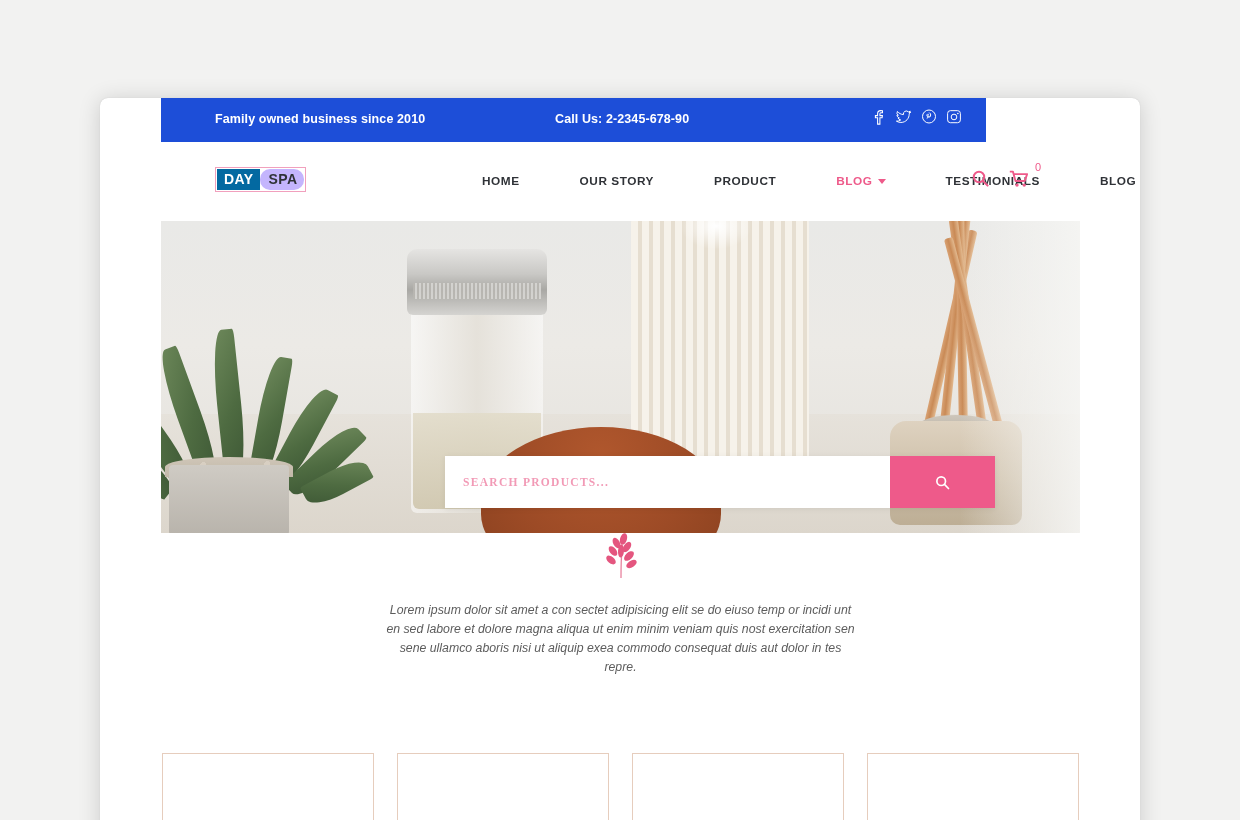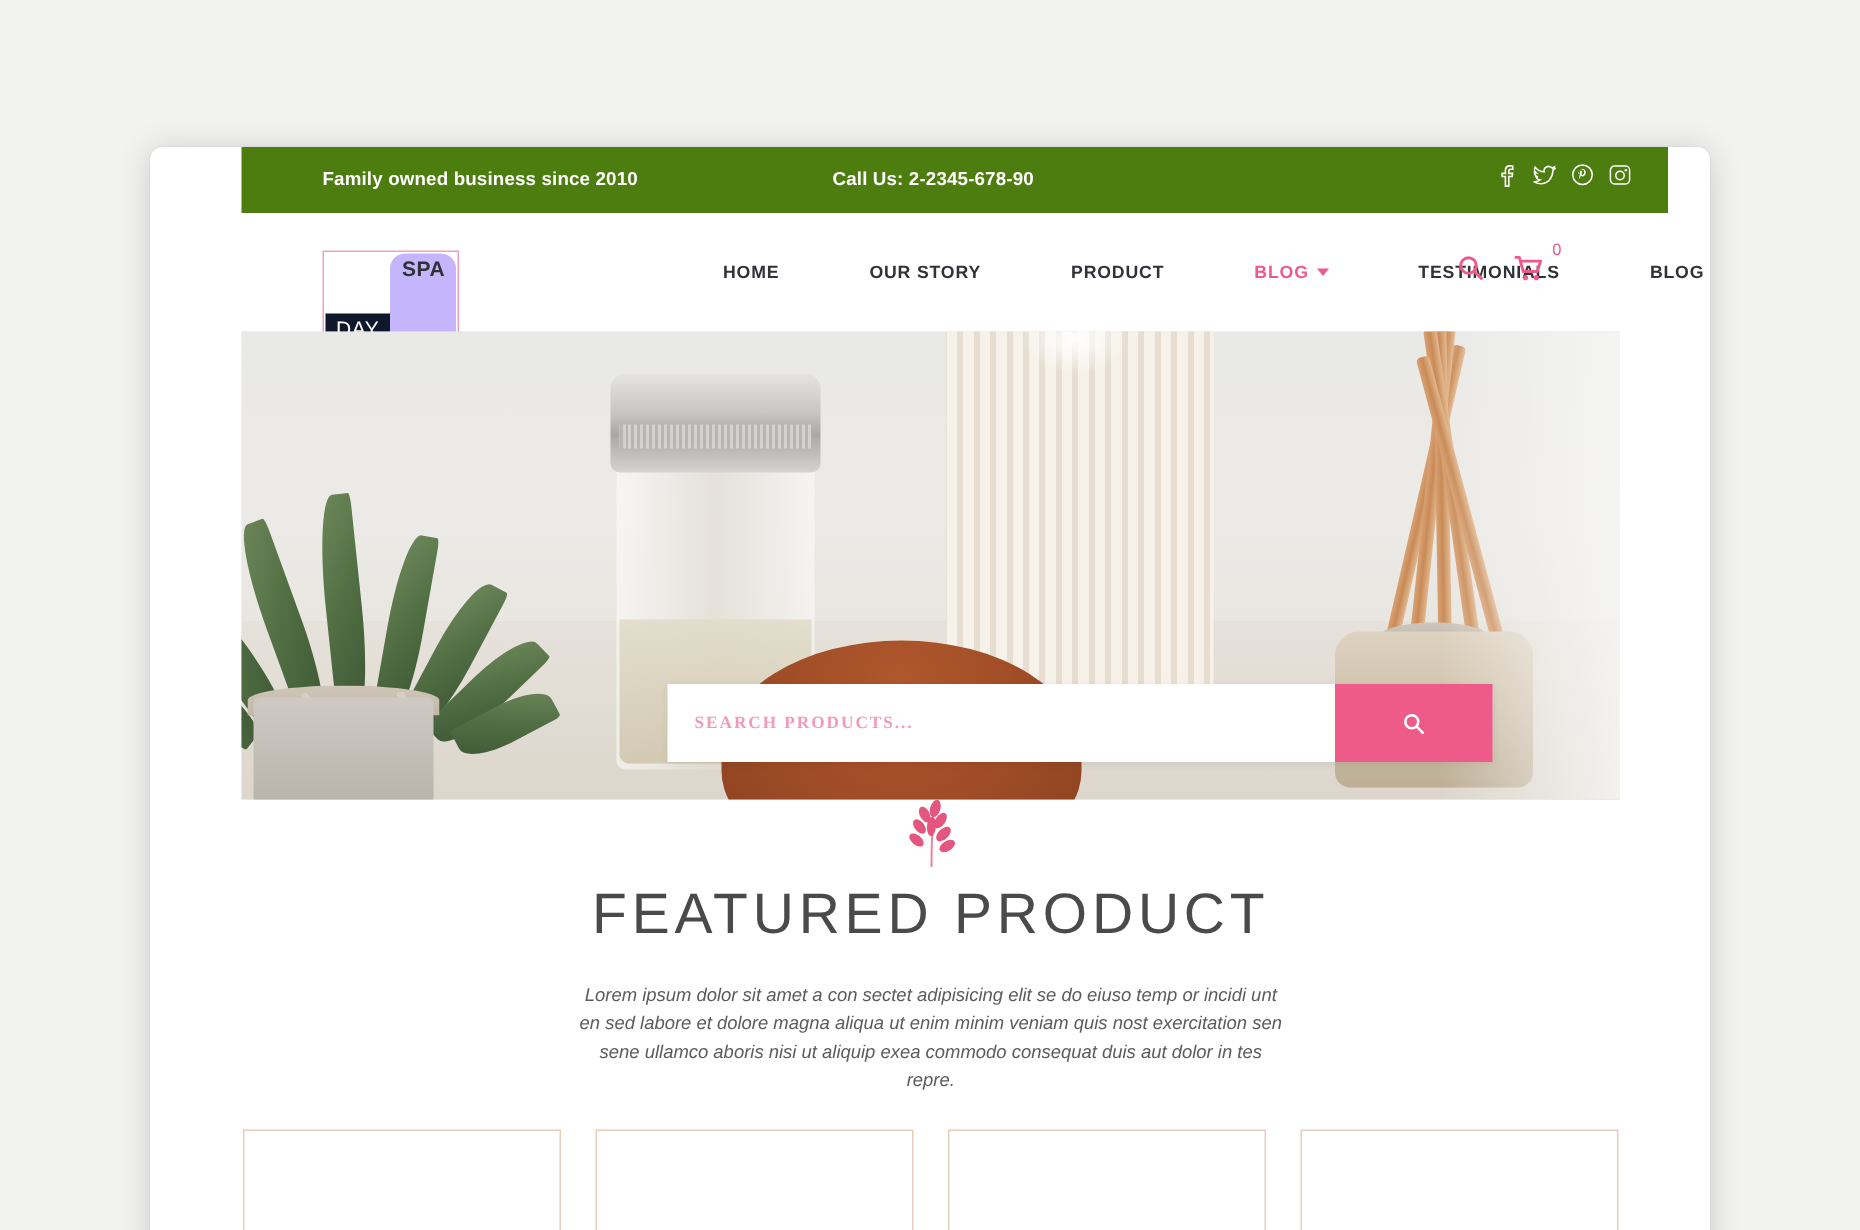--- a/index.html
+++ b/index.html
@@ -27,23 +27,23 @@
     border-radius: 8px 8px 0 0;
     box-shadow: 0 2px 22px rgba(0,0,0,0.16), 0 0 1px rgba(0,0,0,0.18);
     overflow: hidden;
   }
 
   
   .topbar {
     position: absolute;
     left: 61px;
     top: 0;
-    width: 951px;
+    width: 825px;
     height: 44px;
-    background: #4d7c0f;
+    background: #1d4ed8;
     color: #ffffff;
     text-align: center;
   }
   .topbar-tagline {
     position: absolute;
     left: 54px;
     top: 14px;
     font-size: 12.5px;
     font-weight: bold;
     letter-spacing: 0.1px;
@@ -80,28 +80,27 @@
   .logo {
     position: absolute;
     left: 54px;
     top: 25px;
     display: flex;
     border: 1px solid #f1a0bd;
     background: #ffffff;
     padding: 1px;
   }
   .logo-day {
-    background: #0f172a;
+    background: #0369a1;
     color: #ffffff;
     font-size: 14px;
-    font-weight: normal;
+    font-weight: bold;
     letter-spacing: 0.4px;
     padding: 3px 7px 4px 7px;
     line-height: 1;
-    margin-top: 40px;
   }
   .logo-spa {
     background: #c4b5fd;
     color: #2f3237;
     font-size: 14px;
     font-weight: bold;
     letter-spacing: 0.4px;
     padding: 3px 7px 4px 8px;
     line-height: 1;
     border-radius: 10px;
@@ -472,21 +471,20 @@
         <ellipse cx="24.5" cy="6" rx="3.4" ry="6" transform="rotate(16 24.5 6)"></ellipse>
         <ellipse cx="17.5" cy="10" rx="3.3" ry="5.6" transform="rotate(-28 17.5 10)"></ellipse>
         <ellipse cx="28" cy="14" rx="3.3" ry="5.8" transform="rotate(34 28 14)"></ellipse>
         <ellipse cx="14" cy="18" rx="3.3" ry="5.6" transform="rotate(-38 14 18)"></ellipse>
         <ellipse cx="30" cy="23" rx="3.4" ry="6" transform="rotate(46 30 23)"></ellipse>
         <ellipse cx="12" cy="27" rx="3.3" ry="5.6" transform="rotate(-50 12 27)"></ellipse>
         <ellipse cx="32.5" cy="31" rx="3.3" ry="5.8" transform="rotate(58 32.5 31)"></ellipse>
         <ellipse cx="22" cy="18" rx="3" ry="6.5" transform="rotate(4 22 18)"></ellipse>
       </g>
     </svg>
-    <h1 class="featured-title">FEATURED PRODUCT</h1>
     <p class="featured-desc">Lorem ipsum dolor sit amet a con sectet adipisicing elit se do eiuso temp or incidi unt en sed labore et dolore magna aliqua ut enim minim veniam quis nost exercitation sen sene ullamco aboris nisi ut aliquip exea commodo consequat duis aut dolor in tes repre.</p>
   </div>
 
   <div class="product-grid">
     <div class="product-card">
       
     </div>
     <div class="product-card">
       
     </div>

